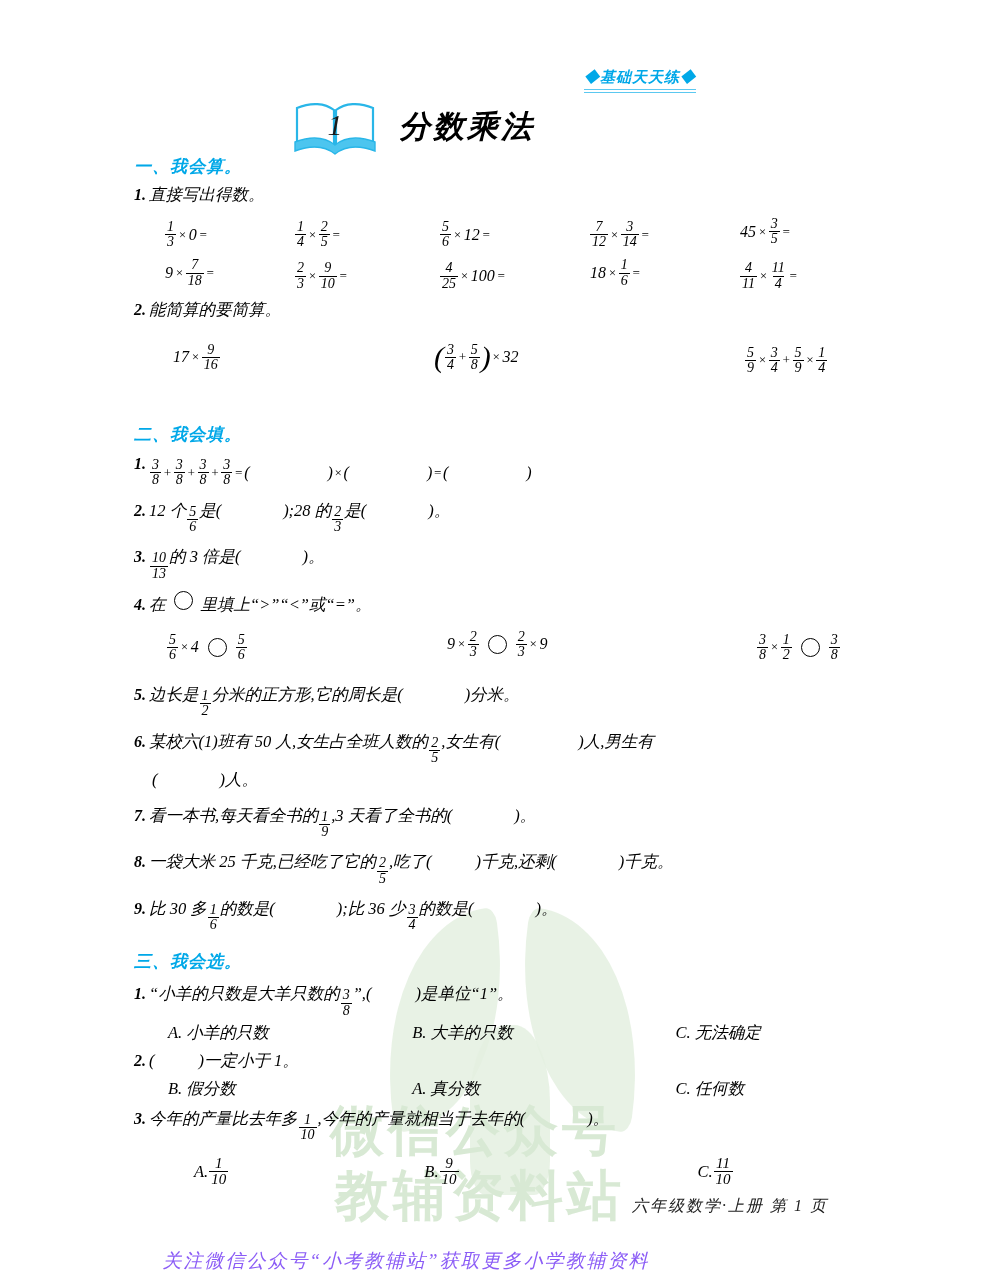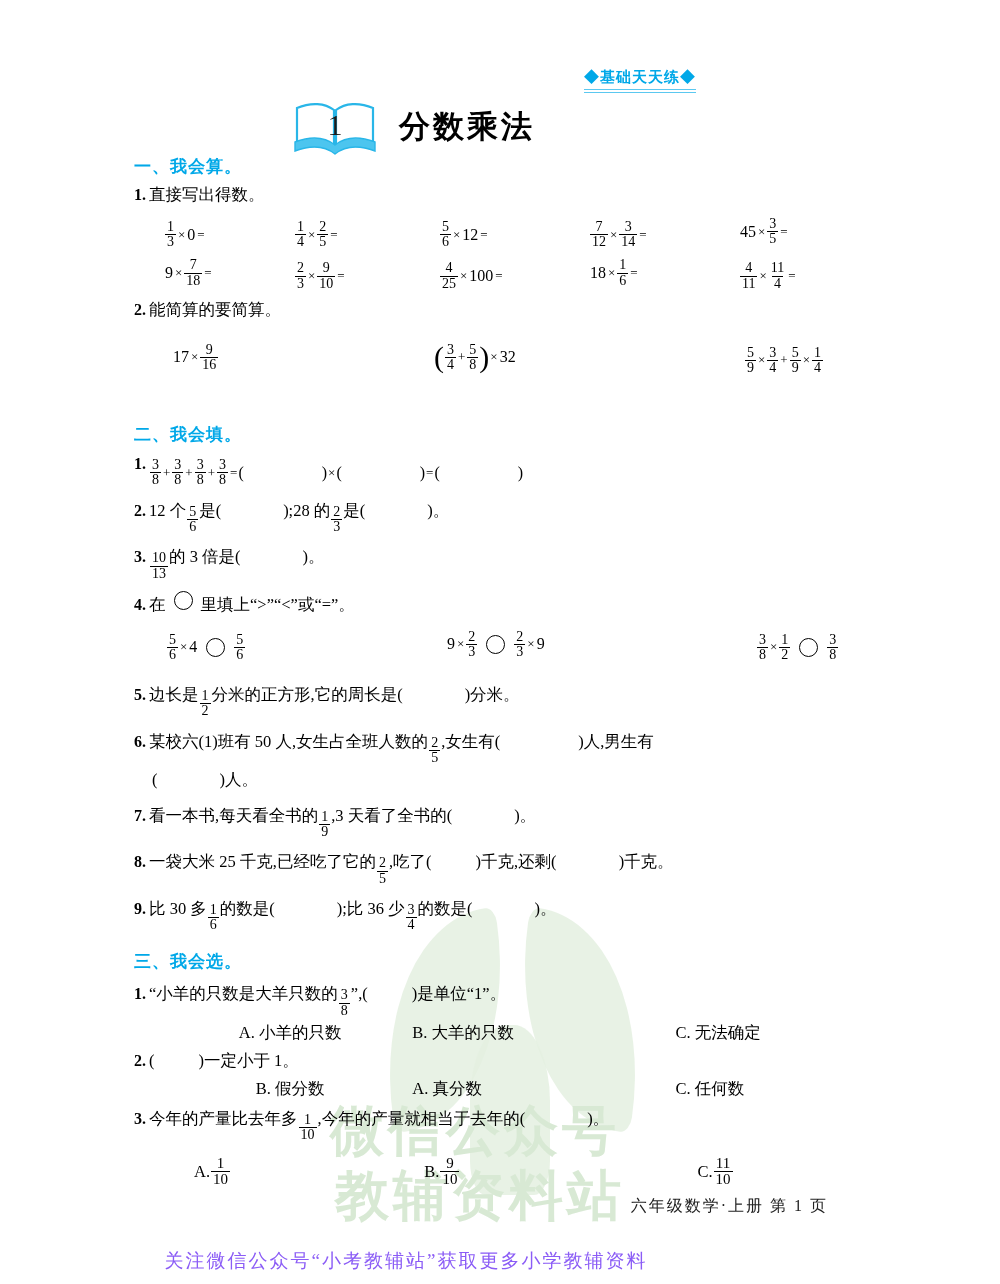--- a/index.html
+++ b/index.html
@@ -52,21 +52,21 @@
     color: #d8e9d4;
     font-family: "Liberation Sans", sans-serif;
     font-weight: bold;
     letter-spacing: 4px;
     white-space: nowrap;
   }
   #wm-text-1 { left: 330px; top: 1095px; font-size: 54px; }
   #wm-text-2 { left: 335px; top: 1160px; font-size: 54px; }
 
   
-  #page { position: relative; z-index: 2; width: 828px; height: 1284px; }
+  #page { position: relative; z-index: 2; width: 828px; height: 1284px; font-style: italic; }
 
   
   #header-badge {
     position: absolute;
     right: 132px;
     top: 68px;
     text-align: center;
   }
   #header-badge .badge-text {
     color: #00a8e8;
@@ -206,21 +206,21 @@
   .cmp-row .cell:nth-child(1) { width: 312px; padding-left: 32px; }
   .cmp-row .cell:nth-child(2) { width: 310px; }
   .cmp-row .cell:nth-child(3) { width: 200px; }
 
   .choice-row {
     display: flex;
     margin: 4px 0 4px 0;
     padding-left: 34px;
     font-size: 16.5px;
   }
-  .choice-row .opt:nth-child(1) { width: 246px; text-align: center; }
+  .choice-row .opt:nth-child(1) { width: 246px; }
   .choice-row .opt:nth-child(2) { width: 265px; }
   .choice-row .opt:nth-child(3) { width: 200px; }
   .opt-label { font-family: "Liberation Serif", serif; }
 
   .choice-row.frac-opts { margin-top: 14px; margin-bottom: 10px; align-items: center; }
   .choice-row.frac-opts .opt { display: flex; align-items: center; }
   .choice-row.frac-opts .opt:nth-child(1) { width: 246px; padding-left: 26px; }
   .choice-row.frac-opts .opt:nth-child(2) { width: 265px; padding-left: 12px; }
   .choice-row.frac-opts .opt:nth-child(3) { width: 200px; padding-left: 22px; }
 

